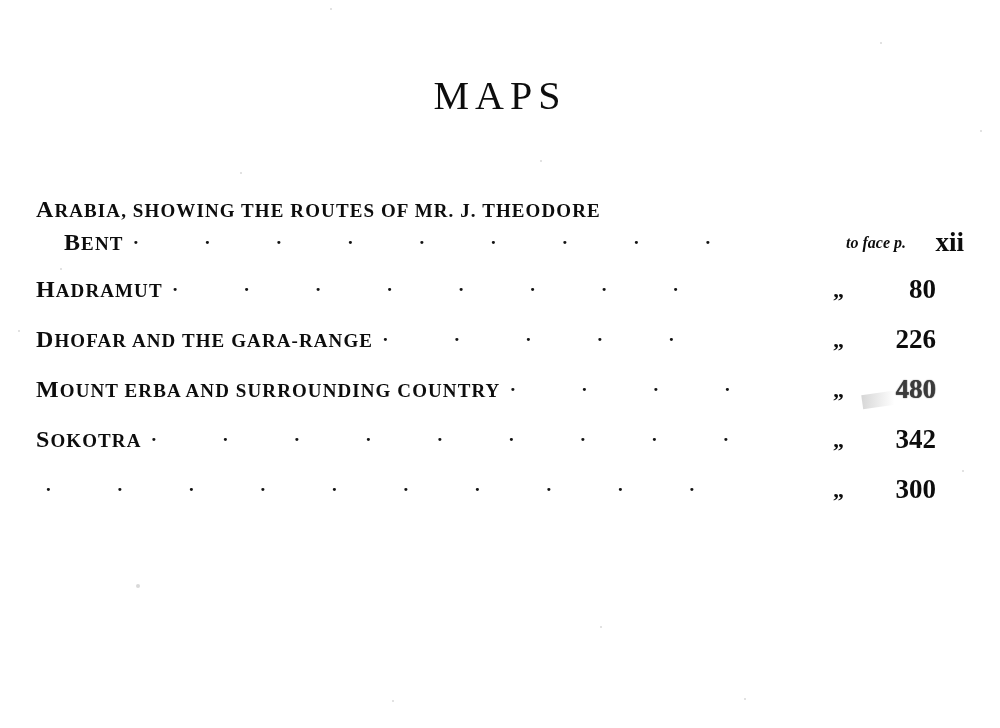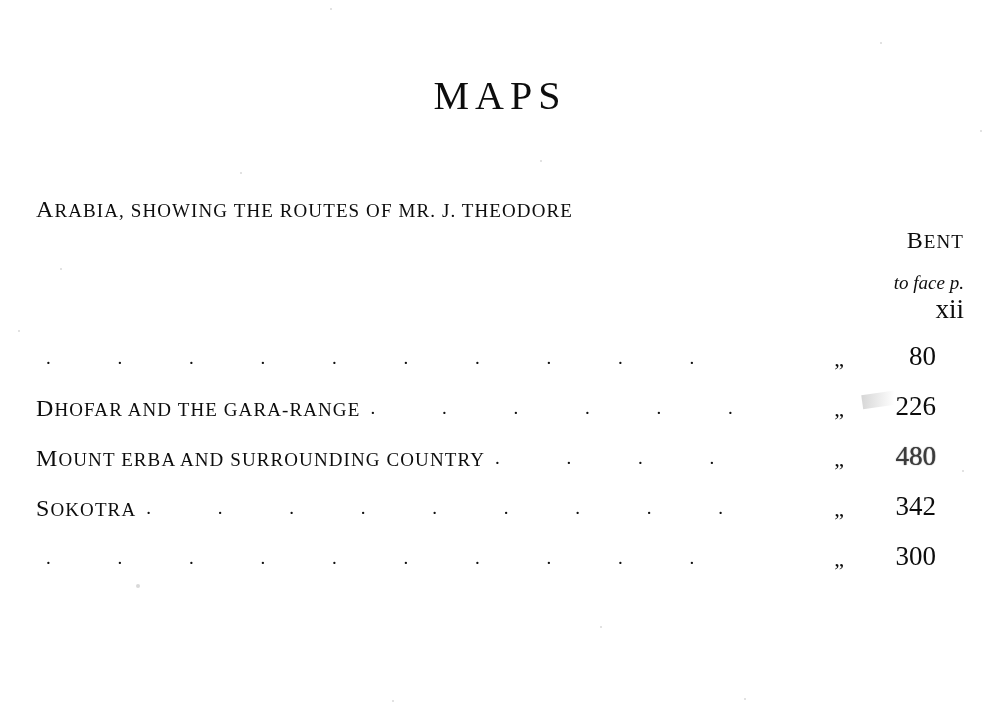--- a/index.html
+++ b/index.html
@@ -53,22 +53,23 @@
 
   .entry {
     position: relative;
     display: block;
     margin-bottom: 16px;
     min-height: 34px;
   }
 
   .entry-line {
     display: flex;
-    align-items: flex-end;
+    align-items: center;
     width: 100%;
+    font-weight: bold;
   }
 
   
   .label {
     font-family: "Liberation Serif", serif;
     font-size: 19px;
     letter-spacing: 1.1px;
     white-space: nowrap;
     text-transform: uppercase;
     color: #0d0d0d;
@@ -91,21 +92,21 @@
     right: 0;
     font-size: 19px;
     letter-spacing: 31px;
     color: #111;
     white-space: nowrap;
   }
 
   .faceref {
     font-family: "Liberation Serif", serif;
     font-style: italic;
-    font-size: 19px;
+    font-size: 16px;
     white-space: nowrap;
     width: 132px;
     text-align: right;
     color: #0d0d0d;
   }
 
   .ditto {
     font-family: "Liberation Serif", serif;
     font-size: 22px;
     width: 132px;
@@ -122,21 +123,20 @@
     text-align: right;
     color: #0d0d0d;
   }
 
   
   .entry.wrapped .first-row {
     margin-bottom: 4px;
   }
   .entry.wrapped .second-row {
     padding-left: 28px;
-    flex-direction: column;
   }
 
   .blurred {
     color: #2b2b2b;
     text-shadow: 0 0 1.2px rgba(60,60,60,.9), 0.6px 0.4px 0.6px rgba(90,90,90,.7);
     opacity: .92;
   }
 
   .smudge {
     position: absolute;
@@ -180,20 +180,21 @@
         <span class="leaders">
             <span class="dots">. . . . . . . . . .</span>
           </span>
         <span class="faceref">to face p.</span>
         <span class="pagenum">xii</span>
       </div>
     </div>
 
     <div class="entry">
       <div class="entry-line">
+        <span class="label big-first">Hadramut</span>
         <span class="leaders">
             <span class="dots">. . . . . . . . . .</span>
           </span>
         <span class="ditto">„</span>
         <span class="pagenum">80</span>
       </div>
     </div>
 
     <div class="entry">
       <div class="entry-line">

